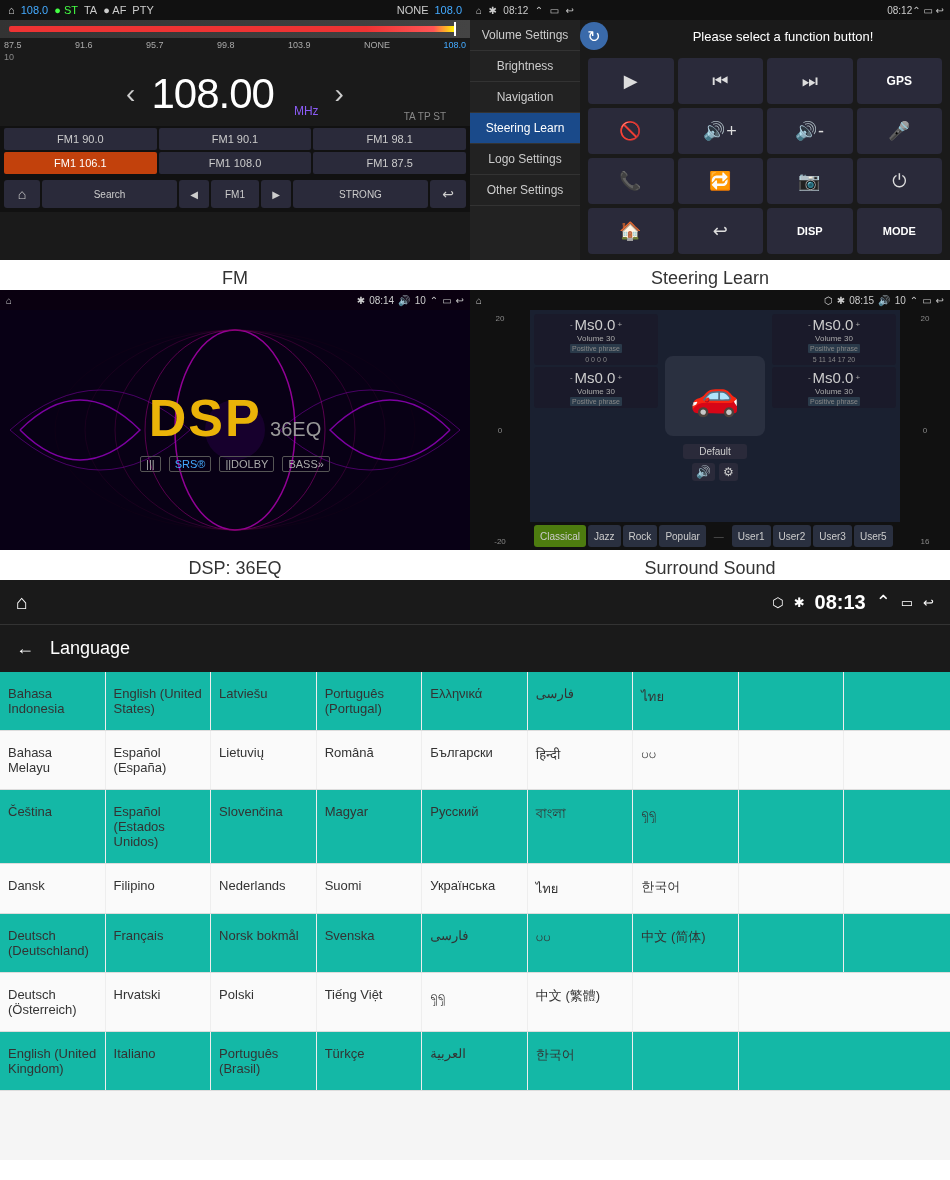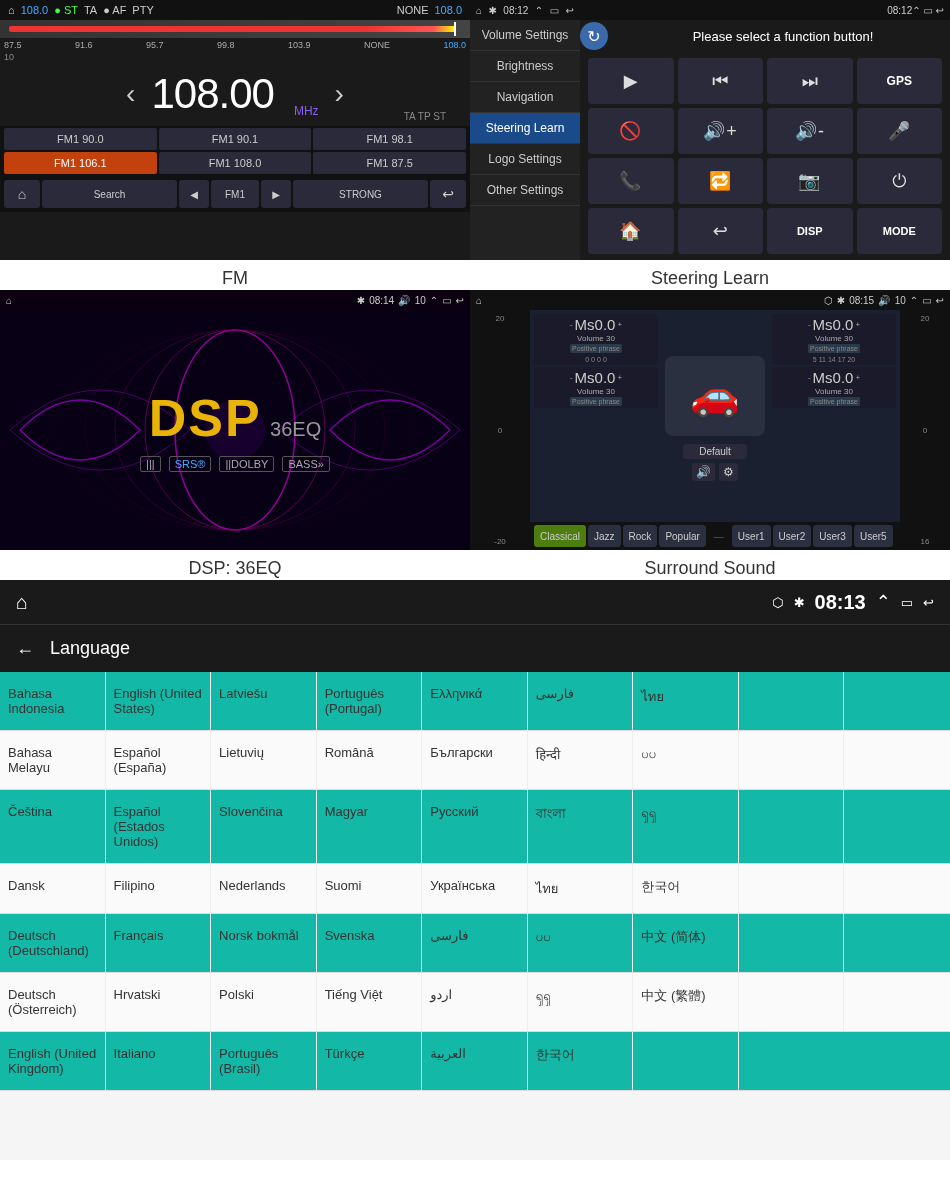--- a/index.html
+++ b/index.html
@@ -877,21 +877,20 @@
       <div class="lang-cell">ပပ</div>
       <div class="lang-cell">中文 (简体)</div>
       <div class="lang-cell"></div>
       <div class="lang-cell"></div>
     </div>
     <div class="lang-row">
       <div class="lang-cell">Deutsch (Österreich)</div>
       <div class="lang-cell">Hrvatski</div>
       <div class="lang-cell">Polski</div>
       <div class="lang-cell">Tiếng Việt</div>
-      <div class="lang-cell">اردو</div>
       <div class="lang-cell">ၡၡ</div>
       <div class="lang-cell">中文 (繁體)</div>
       <div class="lang-cell"></div>
       <div class="lang-cell"></div>
     </div>
     <div class="lang-row">
       <div class="lang-cell">English (United Kingdom)</div>
       <div class="lang-cell">Italiano</div>
       <div class="lang-cell">Português (Brasil)</div>
       <div class="lang-cell">Türkçe</div>

